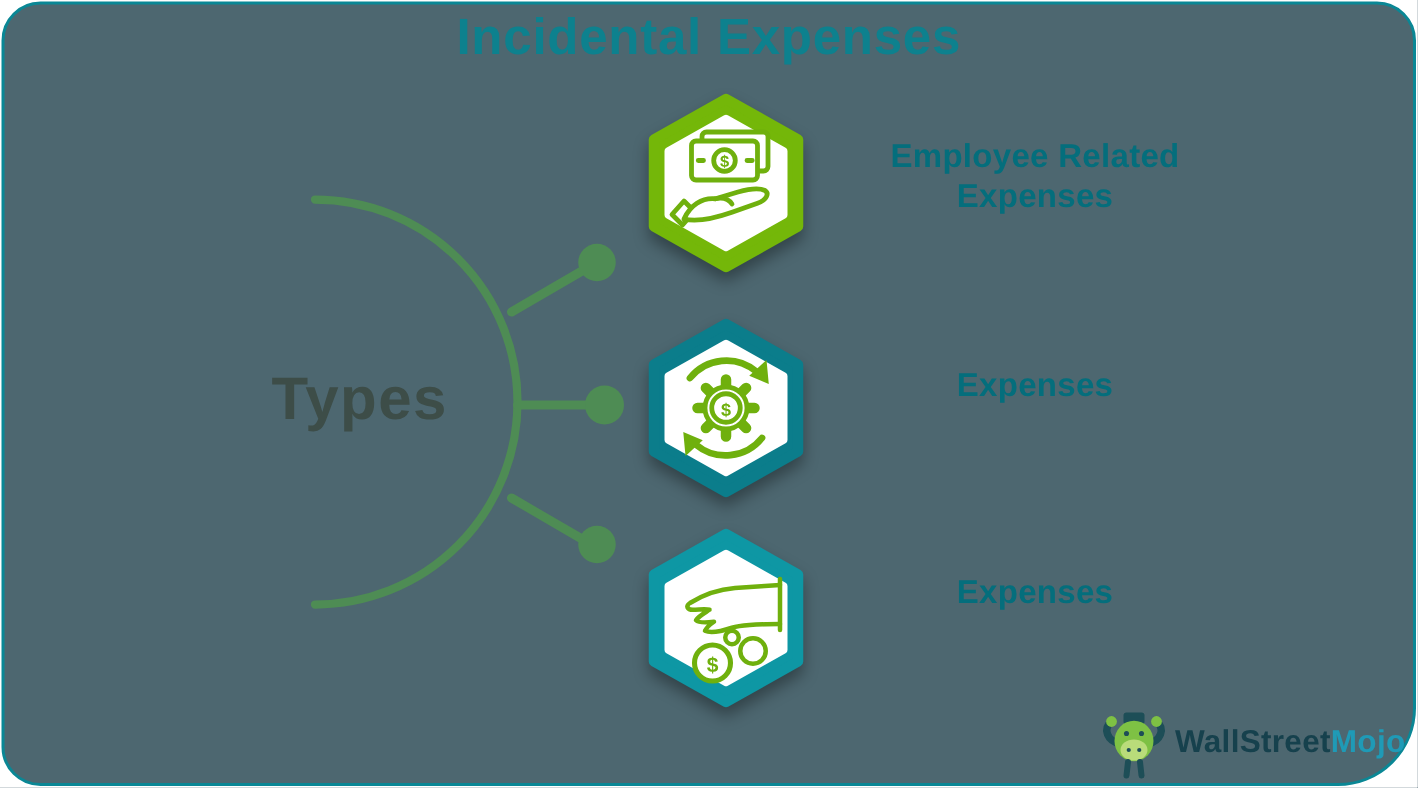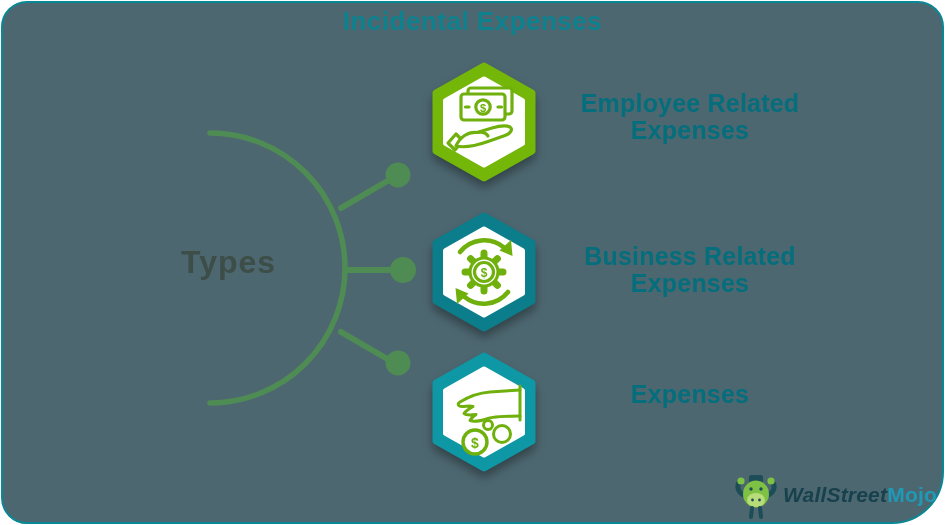--- a/index.html
+++ b/index.html
@@ -3,41 +3,41 @@
 <meta charset="utf-8">
 <style>
   html,body{margin:0;padding:0;background:#ffffff;}
   body{width:945px;height:525px;position:relative;overflow:hidden;
        font-family:"Liberation Sans", sans-serif;}
   .canvas{position:absolute;top:1px;left:1px;right:1px;bottom:1px;
           background:var(--canvas-bg);
           border:2px solid var(--canvas-border);
           border-radius:26px 26px 52px 26px;}
   .title{position:absolute;top:6px;left:0;right:0;text-align:center;
-         font-size:26px;font-weight:bold;letter-spacing:0.5px;
+         font-size:34px;font-weight:bold;letter-spacing:0.5px;
          color:var(--title);}
   .types{position:absolute;left:181px;top:244px;
-         font-size:32px;font-weight:bold;letter-spacing:1px;
+         font-size:40px;font-weight:bold;letter-spacing:1px;
          color:var(--types-text);}
   .connector-svg{position:absolute;left:0;top:0;pointer-events:none;}
   .hex-tile{position:absolute;width:104px;height:120px;
             filter:drop-shadow(0 6px 5px rgba(0,0,0,0.35));}
   .hex-employee{left:432px;top:62px;}
   .hex-business{left:432px;top:212px;}
   .hex-management{left:432px;top:352px;}
   .item-label{position:absolute;width:300px;text-align:center;
-              font-size:25px;font-weight:bold;line-height:27px;
+              font-size:22px;font-weight:bold;line-height:27px;
               color:var(--label-text);letter-spacing:0.2px;}
   .label-employee{left:540px;top:90px;}
   .label-business{left:540px;top:243px;}
   .label-management{left:540px;top:381px;}
   .logo{position:absolute;right:8px;bottom:4px;display:flex;
         align-items:center;gap:3px;}
   .logo-text{font-size:21px;font-weight:bold;letter-spacing:0.2px;}
-  .logo-part1{color:var(--logo-dark);font-style:italic;}
+  .logo-part1{color:var(--logo-dark);}
   .logo-part2{color:var(--logo-accent);text-align:center;}
   .icon-text{font-family:"Liberation Sans", sans-serif;font-weight:bold;}
 </style>
 </head>
 <body>
 
 <div class="canvas"></div>
 
 <div class="title">Incidental Expenses</div>
 
@@ -100,21 +100,20 @@
     <circle cx="43" cy="90" r="12" fill="#ffffff" stroke-width="3.4"></circle>
     <text class="icon-text" x="43" y="96" font-size="14" text-anchor="middle" stroke="none" fill="#6fb00d">$</text>
   </g>
 </svg>
 
 <div class="item-label label-employee">
   <div>Employee Related</div>
   <div>Expenses</div>
 </div>
 <div class="item-label label-business">
-  <div>Business Related</div>
   <div>Expenses</div>
 </div>
 <div class="item-label label-management">
   <div>Expenses</div>
 </div>
 
 <div class="logo">
   <svg width="48" height="52" viewBox="0 0 48 52">
     <g fill="none" stroke-width="5" stroke-linecap="round" stroke="#1d4e57">
       <path d="M15,27 C6,25 3,17 9,12"></path>

